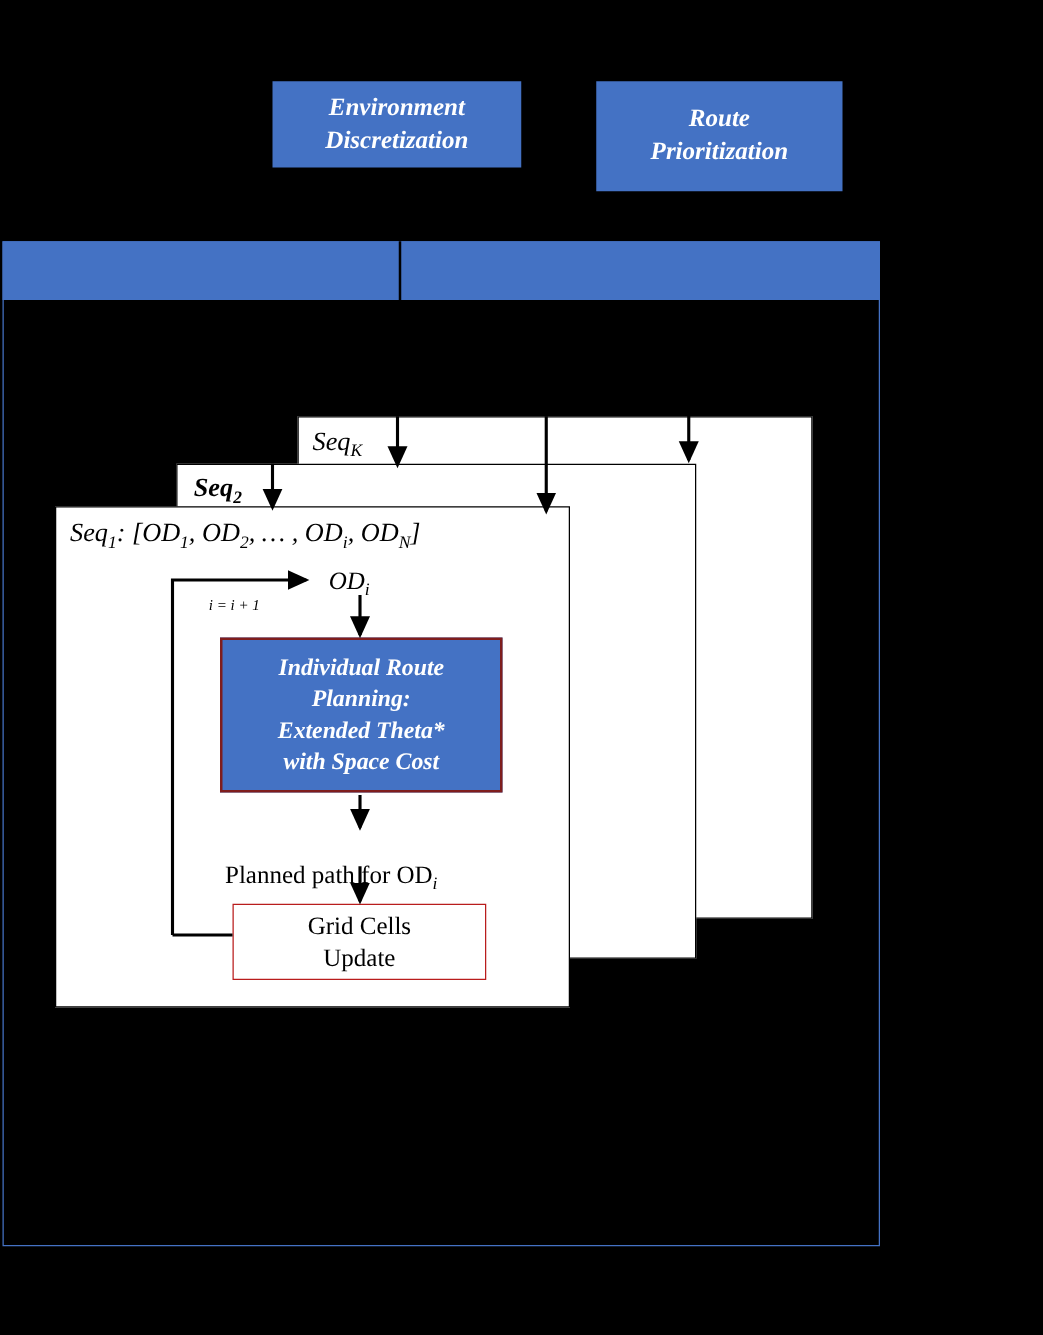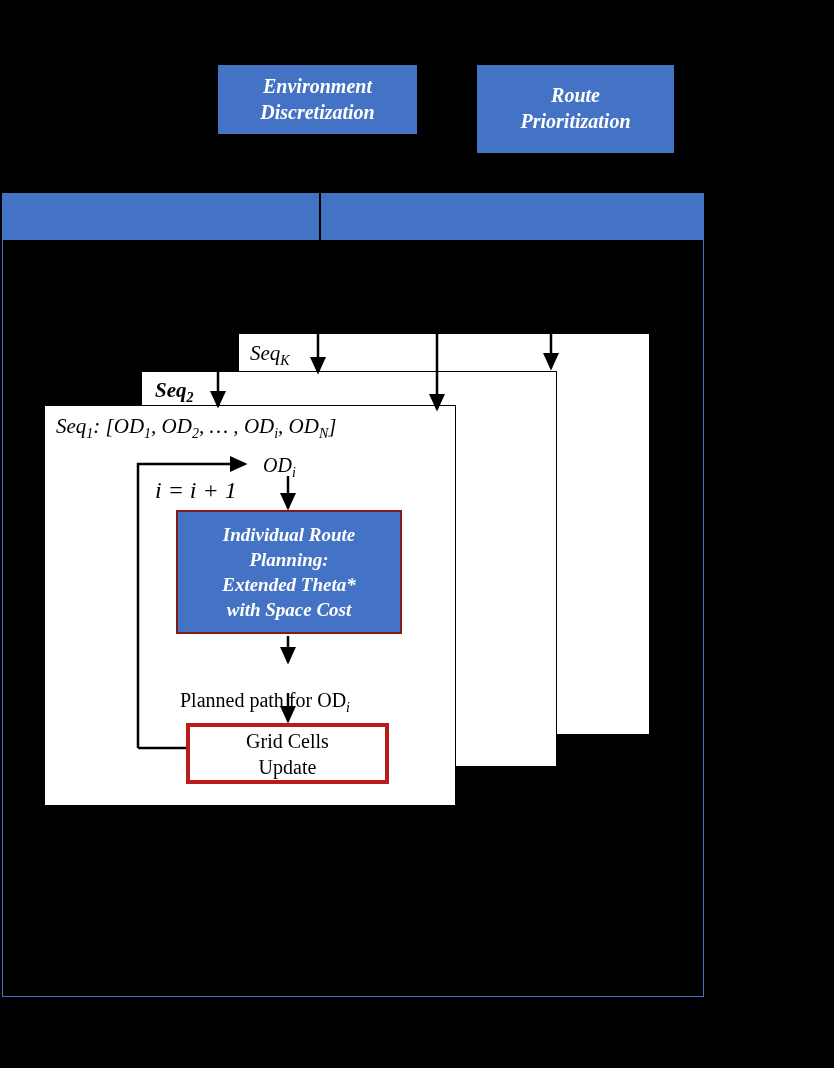--- a/index.html
+++ b/index.html
@@ -102,23 +102,23 @@
   #od-i-label {
     position: absolute;
     left: 263px; top: 454px;
     font-style: italic;
     font-size: 20px;
     color: #000000;
     white-space: nowrap;
   }
   #iter-label {
     position: absolute;
-    left: 155px; top: 477px;
-    font-style: italic;
-    font-size: 24px;
+    left: 167px; top: 477px;
+    font-style: italic;
+    font-size: 12px;
     color: #000000;
     white-space: nowrap;
   }
   #irp-box {
     position: absolute;
     left: 176px; top: 510px;
     width: 226px; height: 124px;
     background: #4472C4;
     border: 2px solid #7f1d1d;
     box-sizing: border-box;
@@ -138,21 +138,21 @@
     font-size: 20px;
     color: #000000;
     white-space: nowrap;
     margin-top: 24px;
   }
   #grid-update-box {
     position: absolute;
     left: 186px; top: 723px;
     width: 203px; height: 61px;
     background: #FFFFFF;
-    border: 4px solid #b91c1c;
+    border: 1px solid #b91c1c;
     box-sizing: border-box;
     font-size: 20px;
     line-height: 1.3;
     color: #000000;
     display: flex;
     align-items: center;
     justify-content: center;
     text-align: center;
   }
   svg.overlay {

